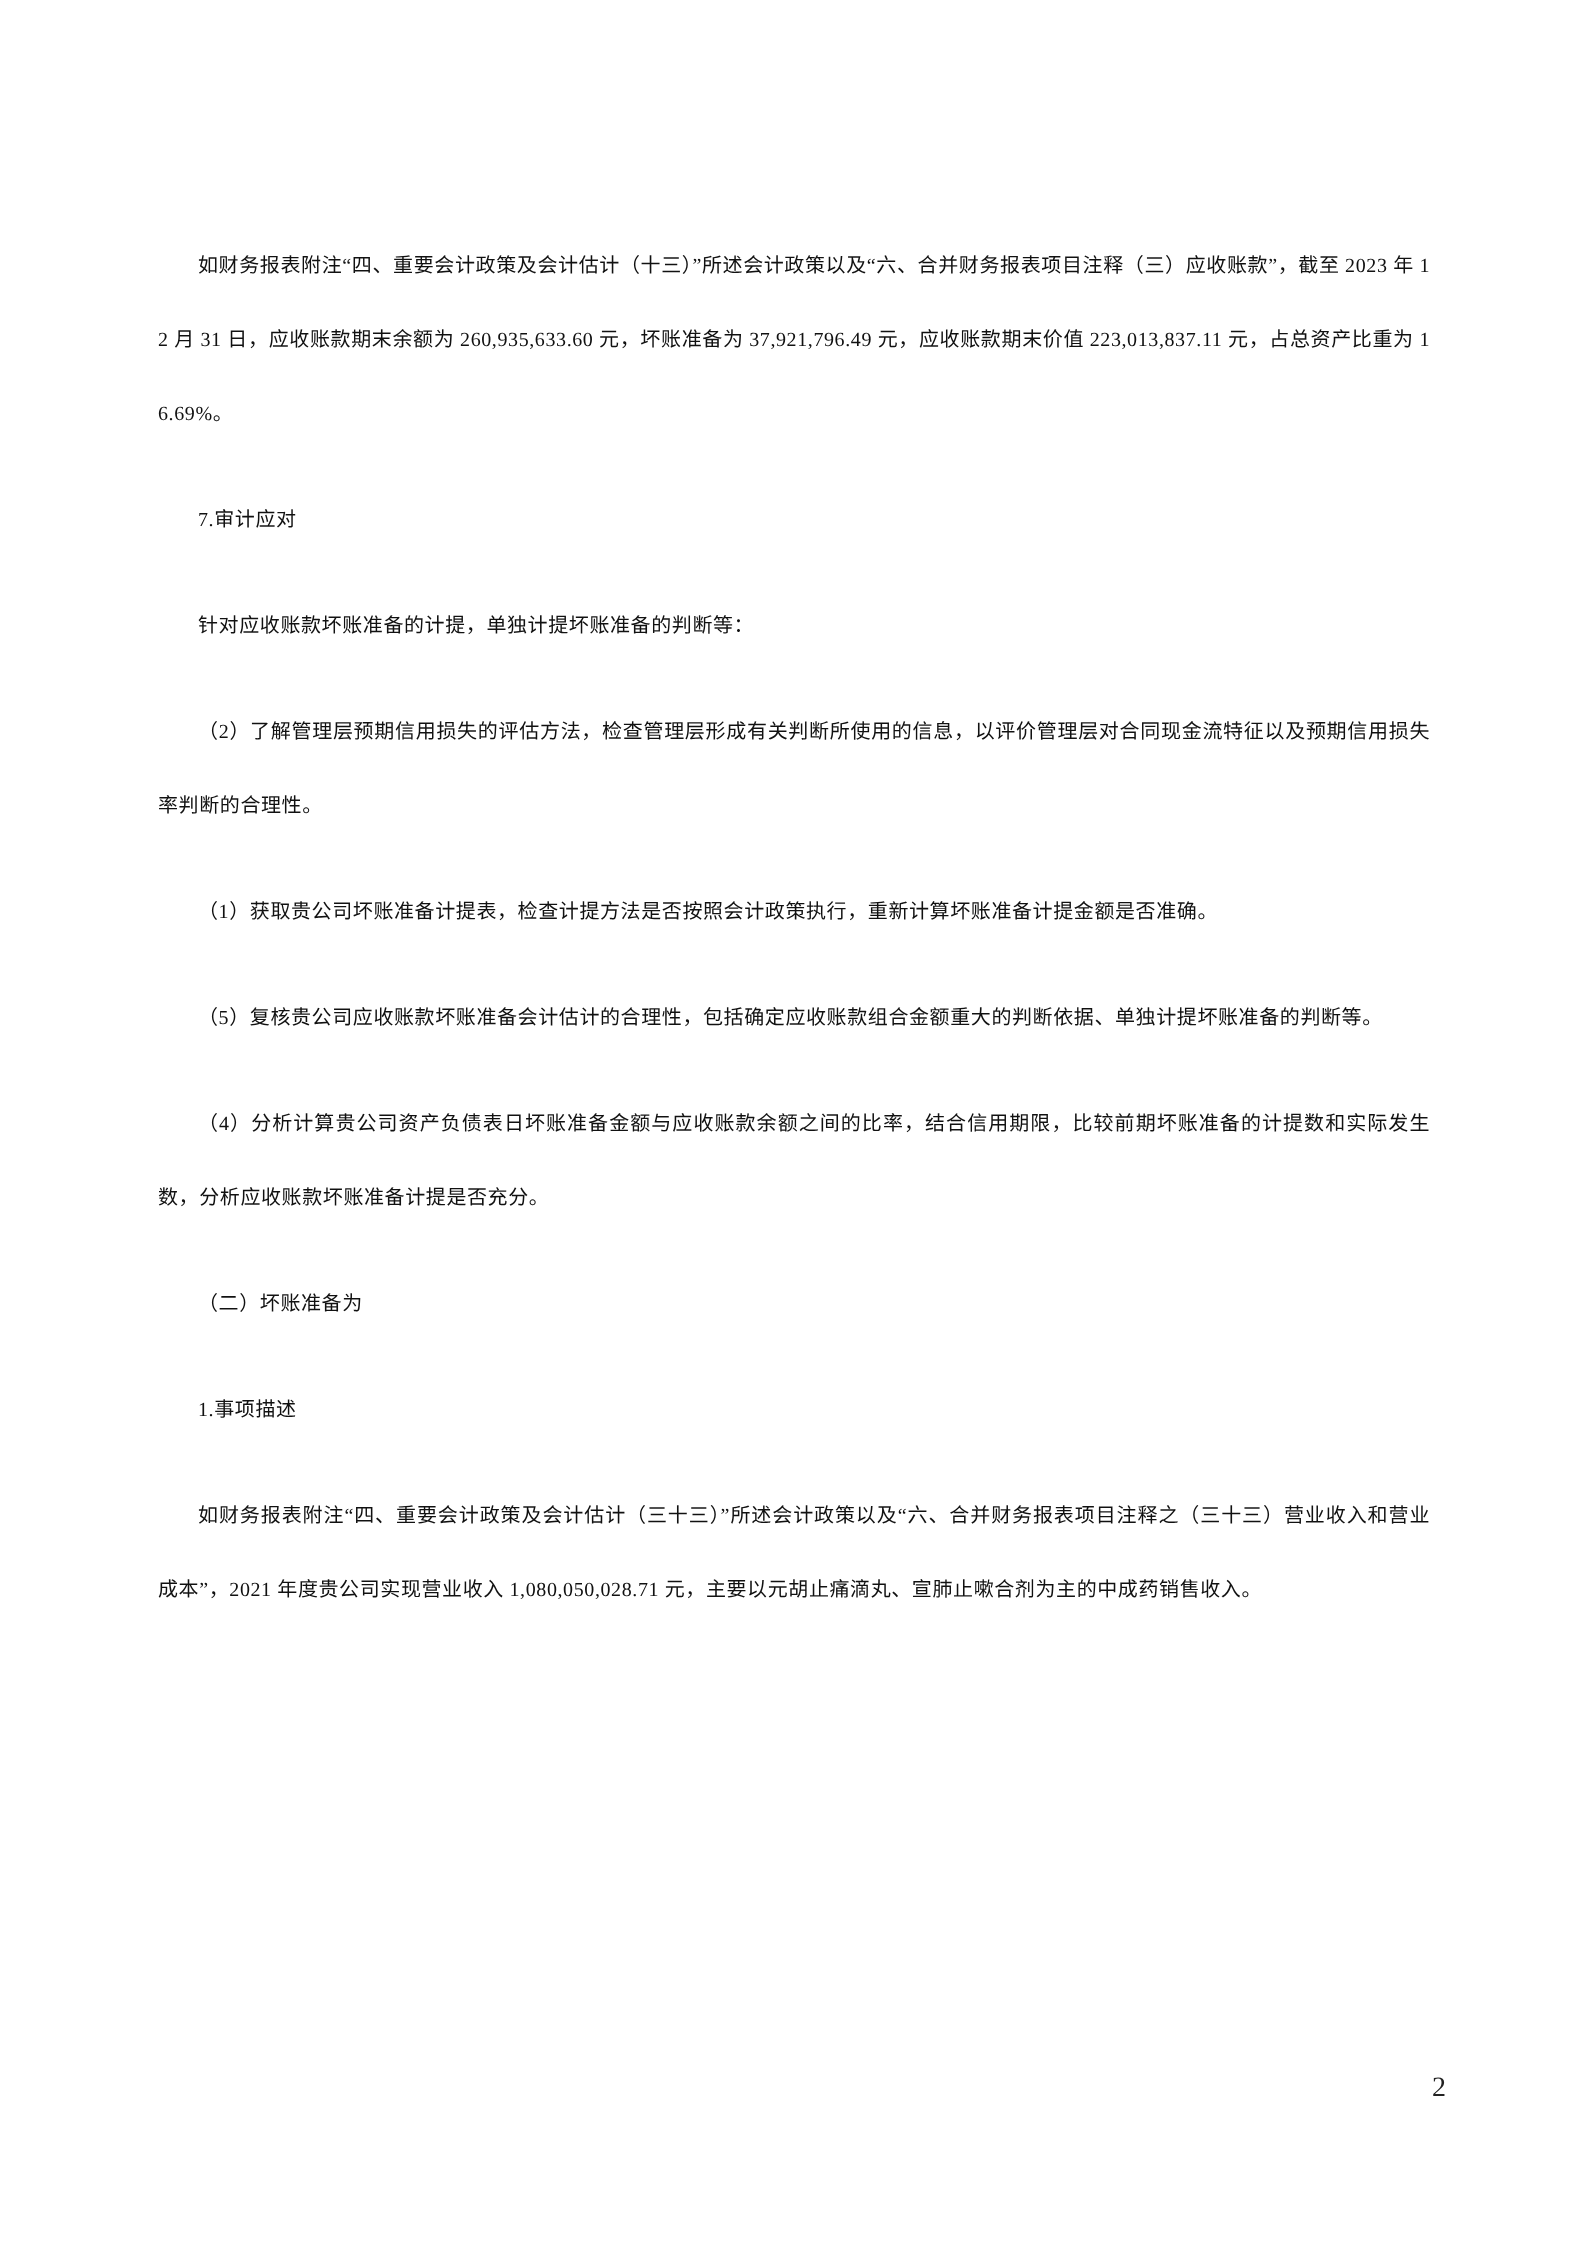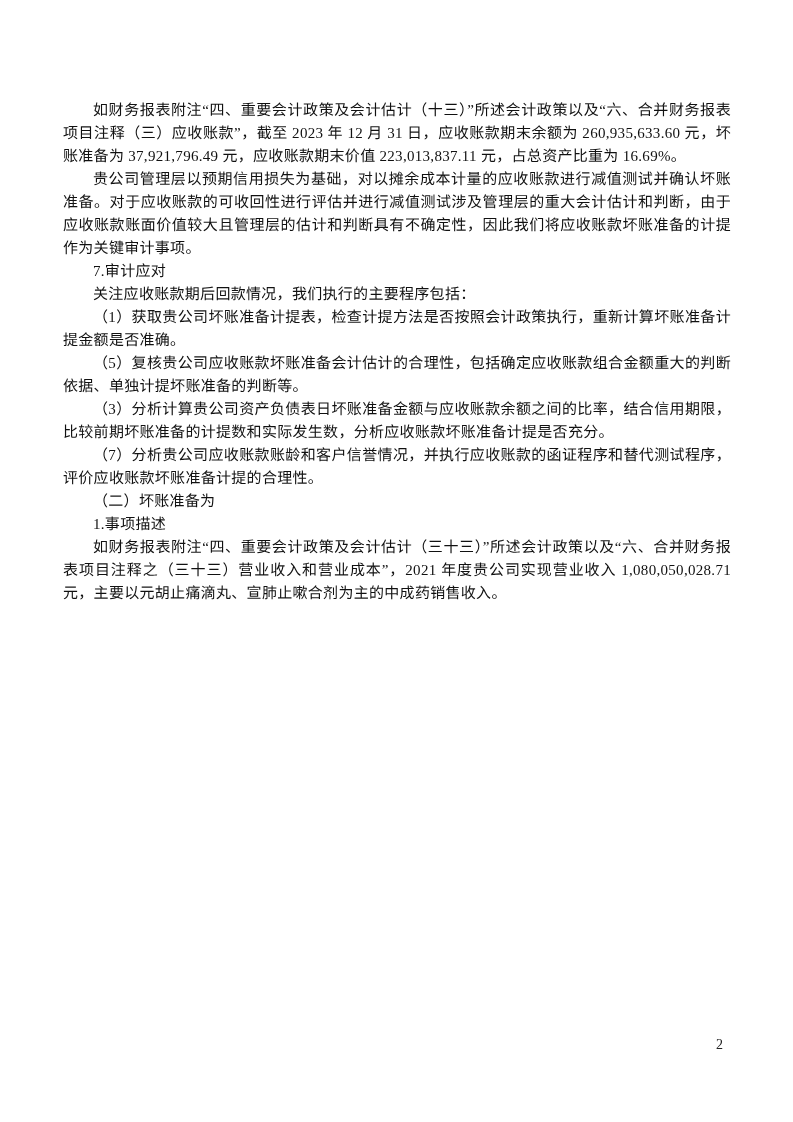--- a/index.html
+++ b/index.html
@@ -16,48 +16,47 @@
     font-family: "Liberation Serif", "DejaVu Serif", serif;
     color: #111111;
   }
   .content {
     position: absolute;
     left: 63px;
     top: 99px;
     width: 668px;
   }
   .content p {
-    margin: 0;
-    font-size: 15px;
-    line-height: 23px;
+    margin: 16px;
+    font-size: 10px;
+    line-height: 37px;
     text-indent: 2em;
     text-align: justify;
     letter-spacing: 0.3px;
     word-break: break-all;
   }
   .page-number {
     position: absolute;
     top: 1035px;
     right: 70px;
     font-size: 14px;
     line-height: 20px;
     color: #222222;
   }
 </style>
 </head>
 <body>
 
 <div class="page">
   <div class="content">
     <p>如财务报表附注“四、重要会计政策及会计估计（十三）”所述会计政策以及“六、合并财务报表项目注释（三）应收账款”，截至 2023 年 12 月 31 日，应收账款期末余额为 260,935,633.60 元，坏账准备为 37,921,796.49 元，应收账款期末价值 223,013,837.11 元，占总资产比重为 16.69%。</p>
-    <p>贵公司管理层以预期信用损失为基础，对以摊余成本计量的应收账款进行减值测试并确认坏账准备。对于应收账款的可收回性进行评估并进行减值测试涉及管理层的重大会计估计和判断，由于应收账款账面价值较大且管理层的估计和判断具有不确定性，因此我们将应收账款坏账准备的计提作为关键审计事项。</p>
     <p>7.审计应对</p>
-    <p>关注应收账款期后回款情况，我们执行的主要程序包括：</p>
+    <p>针对应收账款坏账准备的计提，单独计提坏账准备的判断等：</p>
+    <p>（2）了解管理层预期信用损失的评估方法，检查管理层形成有关判断所使用的信息，以评价管理层对合同现金流特征以及预期信用损失率判断的合理性。</p>
     <p>（1）获取贵公司坏账准备计提表，检查计提方法是否按照会计政策执行，重新计算坏账准备计提金额是否准确。</p>
     <p>（5）复核贵公司应收账款坏账准备会计估计的合理性，包括确定应收账款组合金额重大的判断依据、单独计提坏账准备的判断等。</p>
-    <p>（3）分析计算贵公司资产负债表日坏账准备金额与应收账款余额之间的比率，结合信用期限，比较前期坏账准备的计提数和实际发生数，分析应收账款坏账准备计提是否充分。</p>
-    <p>（7）分析贵公司应收账款账龄和客户信誉情况，并执行应收账款的函证程序和替代测试程序，评价应收账款坏账准备计提的合理性。</p>
+    <p>（4）分析计算贵公司资产负债表日坏账准备金额与应收账款余额之间的比率，结合信用期限，比较前期坏账准备的计提数和实际发生数，分析应收账款坏账准备计提是否充分。</p>
     <p>（二）坏账准备为</p>
     <p>1.事项描述</p>
     <p>如财务报表附注“四、重要会计政策及会计估计（三十三）”所述会计政策以及“六、合并财务报表项目注释之（三十三）营业收入和营业成本”，2021 年度贵公司实现营业收入 1,080,050,028.71 元，主要以元胡止痛滴丸、宣肺止嗽合剂为主的中成药销售收入。</p>
   </div>
   <div class="page-number">2</div>
 </div>
 
 </body></html>

